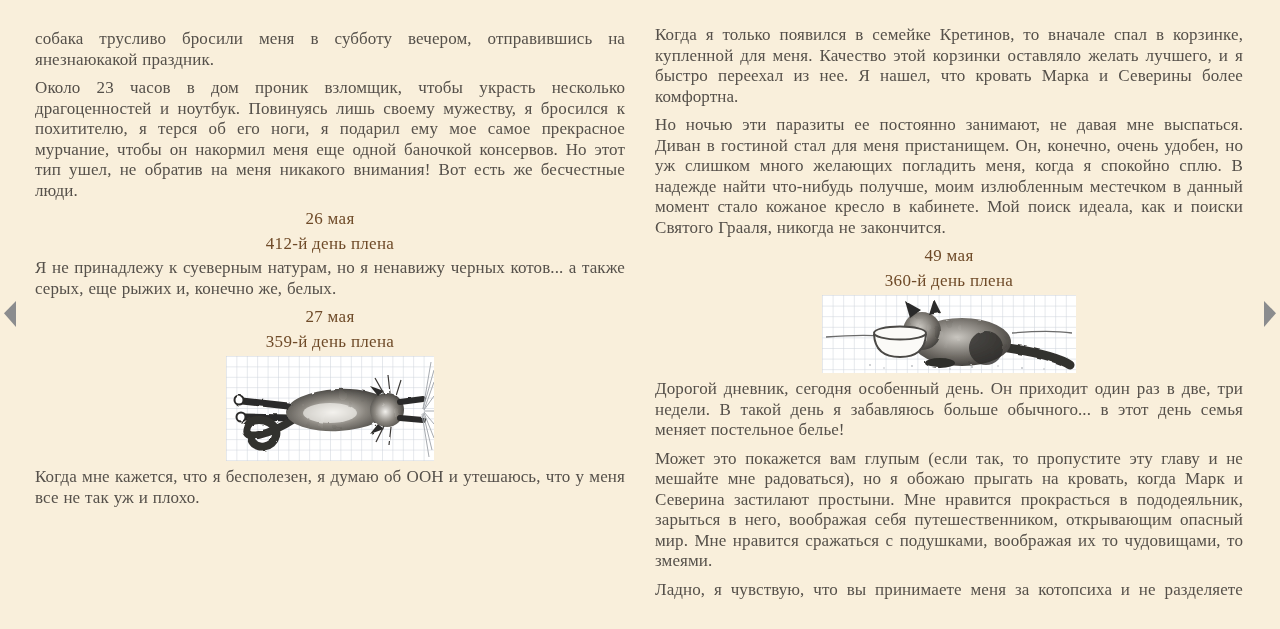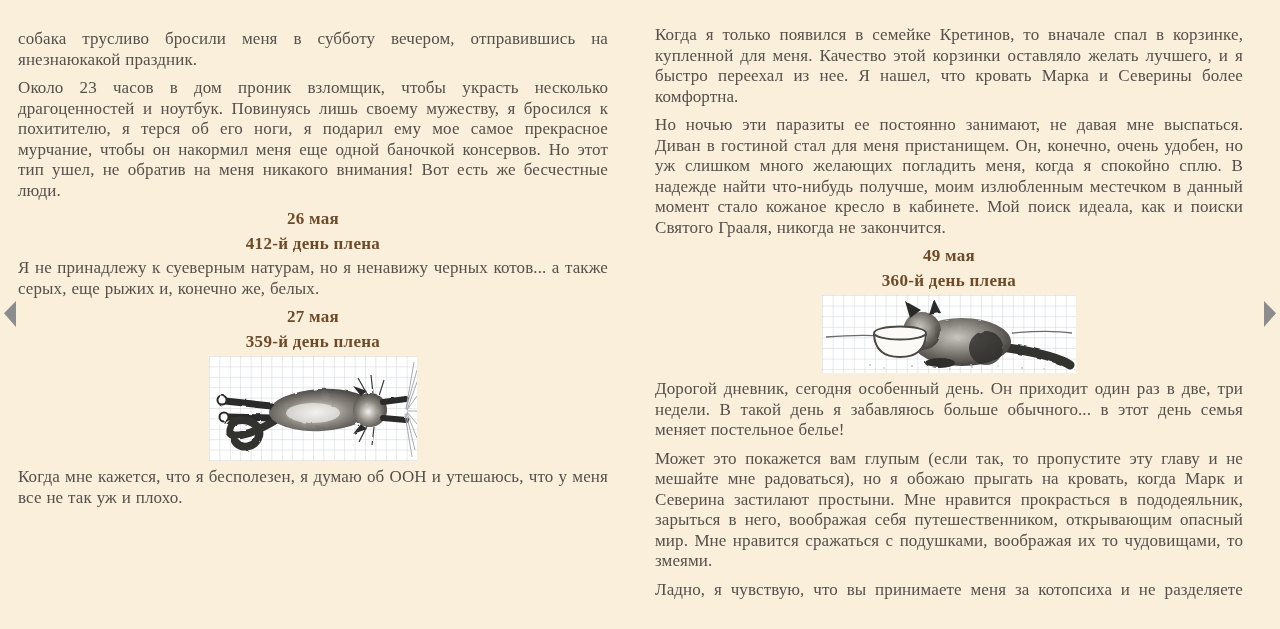--- a/index.html
+++ b/index.html
@@ -15,31 +15,31 @@
     background: #f9efdb;
   }
   .page {
     position: absolute;
     color: #55504a;
     font-size: 17px;
     line-height: 20.5px;
     text-align: justify;
     letter-spacing: 0.1px;
   }
-  .page-left  { left: 18px;  top: 29px; width: 590px; }
+  .page-left  { left: 35px;  top: 29px; width: 590px; }
   .page-right { left: 655px; top: 25px; width: 588px; }
   .page p {
     margin: 0 0 8px 0;
     word-spacing: 0.5px;
   }
   .page p.cont { text-align-last: justify; }
   .entry-heading {
     margin: 3px 0 4px 0;
     font-size: 17px;
-    font-weight: bold;
+    font-weight: normal;
     line-height: 20.5px;
     color: #6e4a28;
     text-align: center;
     letter-spacing: 0.3px;
   }
   figure.illustration {
     margin: 2px 0 6px 0;
     text-align: center;
   }
   figure.illustration svg { display: inline-block; vertical-align: top; }

